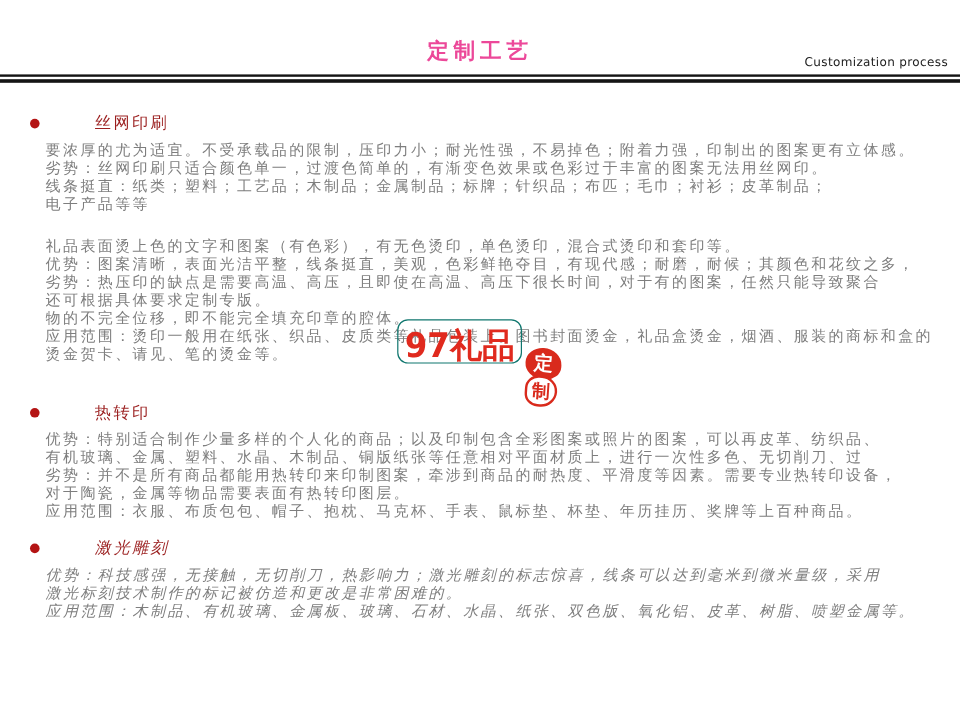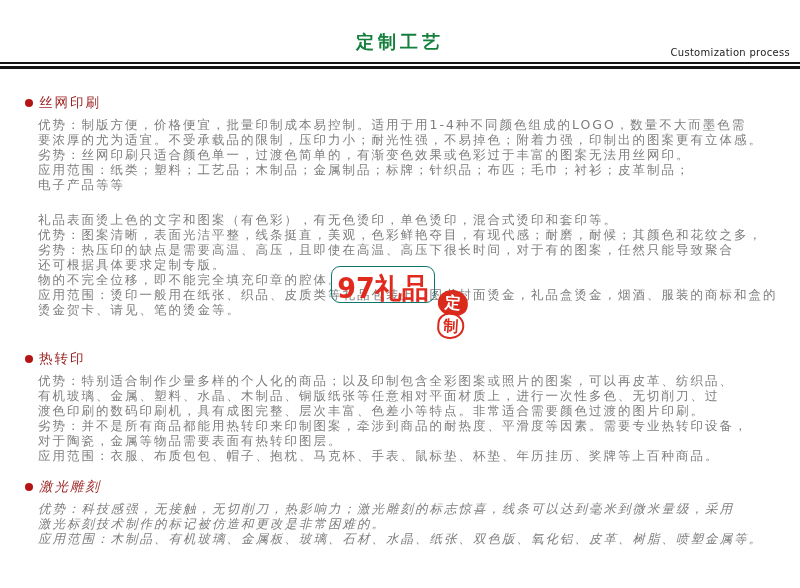--- a/index.html
+++ b/index.html
@@ -9,21 +9,21 @@
     width:800px; height:588px;
     background:#ffffff;
     overflow:hidden;
     font-family:"DejaVu Sans", sans-serif;
   }
 
   
   .page-title {
     position:absolute; top:30px; left:0; right:0;
     text-align:center;
-    font-size:18px; font-weight:bold; color:#15803d;
+    font-size:18px; font-weight:bold; color:#ec4899;
     letter-spacing:4px;
   }
   .page-subtitle {
     position:absolute; top:47px; right:10px;
     font-size:10px; color:#222;
     letter-spacing:0.3px;
   }
   .double-rule {
     position:absolute; top:62px; left:0; right:0;
     height:7px;
@@ -39,20 +39,21 @@
   .section + .section { }
   .sec-2 { margin-top:20px; }
   .sec-3 { margin-top:34px; }
   .sec-4 { margin-top:16px;font-style:italic; }
   .section-heading {
     display:flex; align-items:center;
     height:16px; margin-bottom:6px;
     color:#9b1f1f;
     font-size:13.5px;
     letter-spacing:2px;
+    gap:40px;
   }
   .bullet {
     display:inline-block;
     width:8px; height:8px;
     border-radius:50%;
     background:#b41414;
     margin-right:6px;
     flex:0 0 auto;
   }
   .section-body {
@@ -125,24 +126,23 @@
   <div class="double-rule"></div>
 
   <div class="content">
 
     <div class="section sec-1">
       <div class="section-heading">
         <span class="bullet"></span>
         <span>丝网印刷</span>
       </div>
       <div class="section-body">
-        <div class="body-line">优势：制版方便，价格便宜，批量印制成本易控制。适用于用1-4种不同颜色组成的LOGO，数量不大而墨色需</div>
         <div class="body-line">要浓厚的尤为适宜。不受承载品的限制，压印力小；耐光性强，不易掉色；附着力强，印制出的图案更有立体感。</div>
         <div class="body-line">劣势：丝网印刷只适合颜色单一，过渡色简单的，有渐变色效果或色彩过于丰富的图案无法用丝网印。</div>
-        <div class="body-line">应用范围：纸类；塑料；工艺品；木制品；金属制品；标牌；针织品；布匹；毛巾；衬衫；皮革制品；</div>
+        <div class="body-line">线条挺直：纸类；塑料；工艺品；木制品；金属制品；标牌；针织品；布匹；毛巾；衬衫；皮革制品；</div>
         <div class="body-line">电子产品等等</div>
       </div>
     </div>
 
     <div class="section sec-2">
       <div class="section-body">
         <div class="body-line">礼品表面烫上色的文字和图案（有色彩），有无色烫印，单色烫印，混合式烫印和套印等。</div>
         <div class="body-line">优势：图案清晰，表面光洁平整，线条挺直，美观，色彩鲜艳夺目，有现代感；耐磨，耐候；其颜色和花纹之多，</div>
         <div class="body-line">劣势：热压印的缺点是需要高温、高压，且即使在高温、高压下很长时间，对于有的图案，任然只能导致聚合</div>
         <div class="body-line">还可根据具体要求定制专版。</div>
@@ -153,21 +153,20 @@
     </div>
 
     <div class="section sec-3">
       <div class="section-heading">
         <span class="bullet"></span>
         <span>热转印</span>
       </div>
       <div class="section-body">
         <div class="body-line">优势：特别适合制作少量多样的个人化的商品；以及印制包含全彩图案或照片的图案，可以再皮革、纺织品、</div>
         <div class="body-line">有机玻璃、金属、塑料、水晶、木制品、铜版纸张等任意相对平面材质上，进行一次性多色、无切削刀、过</div>
-        <div class="body-line">渡色印刷的数码印刷机，具有成图完整、层次丰富、色差小等特点。非常适合需要颜色过渡的图片印刷。</div>
         <div class="body-line">劣势：并不是所有商品都能用热转印来印制图案，牵涉到商品的耐热度、平滑度等因素。需要专业热转印设备，</div>
         <div class="body-line">对于陶瓷，金属等物品需要表面有热转印图层。</div>
         <div class="body-line">应用范围：衣服、布质包包、帽子、抱枕、马克杯、手表、鼠标垫、杯垫、年历挂历、奖牌等上百种商品。</div>
       </div>
     </div>
 
     <div class="section sec-4">
       <div class="section-heading">
         <span class="bullet"></span>
         <span>激光雕刻</span>

